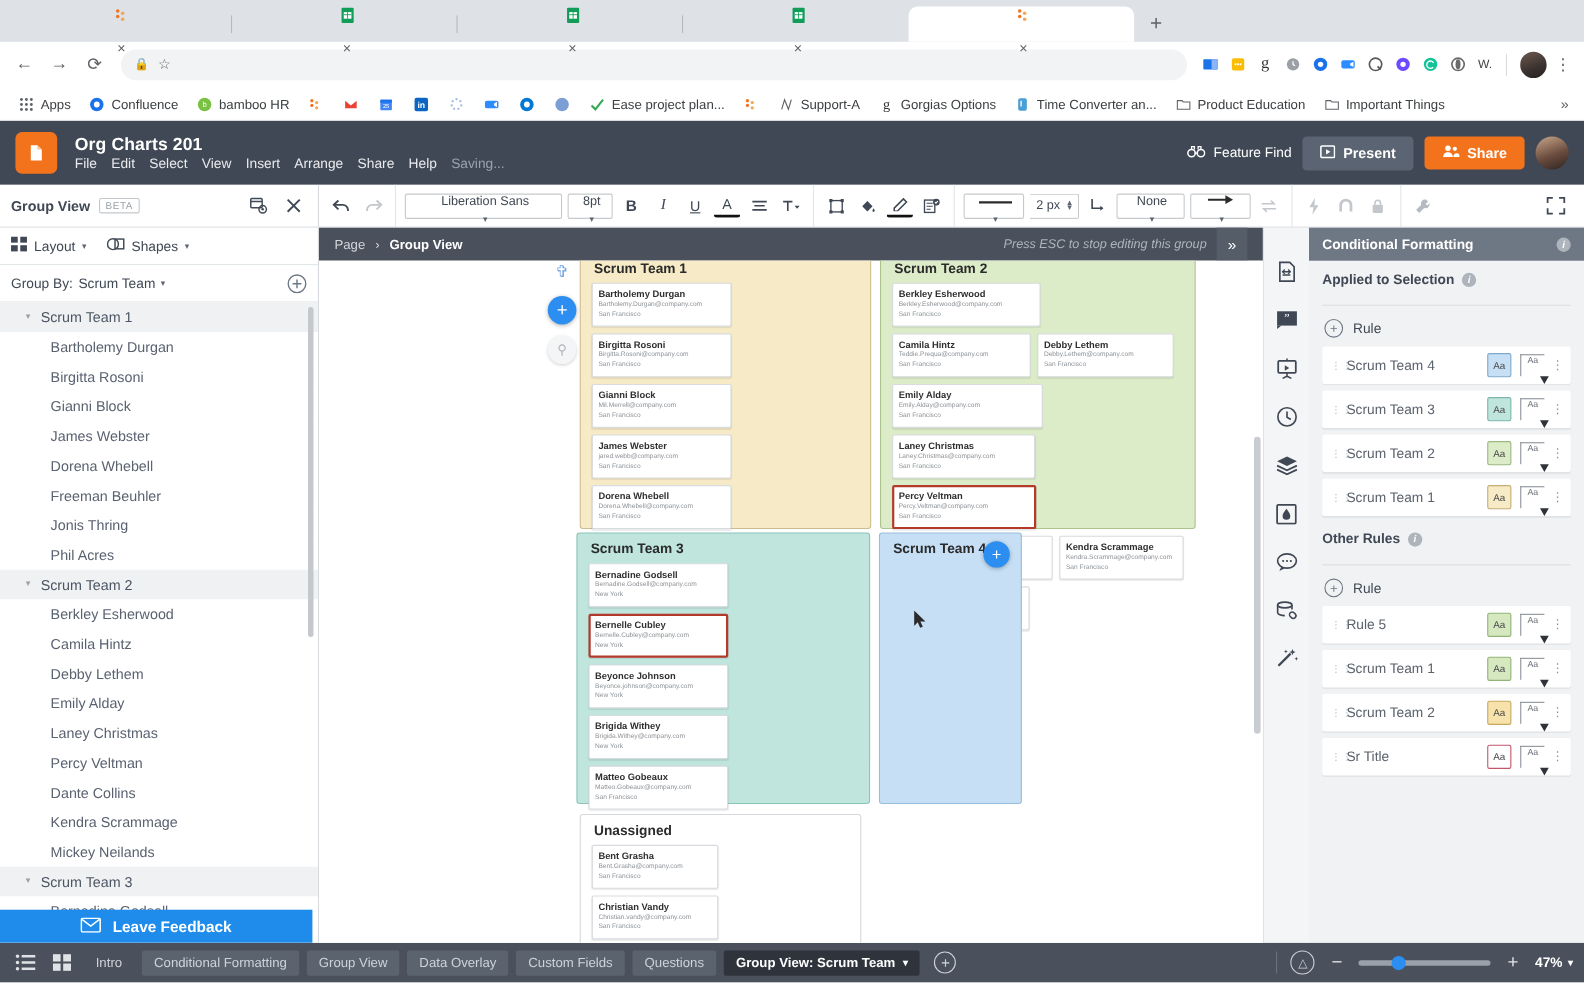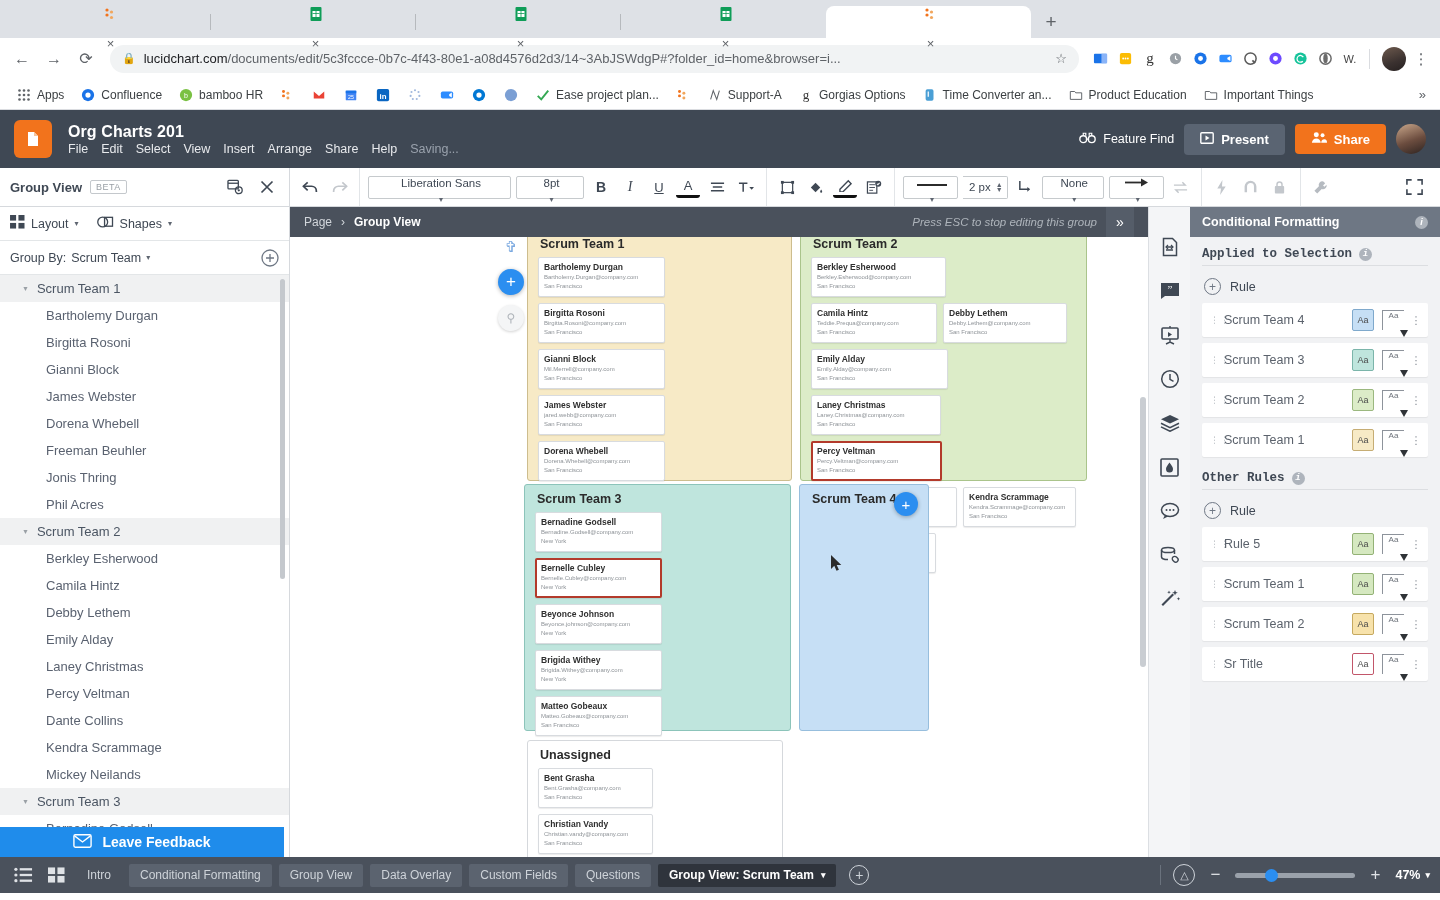--- a/index.html
+++ b/index.html
@@ -126,21 +126,21 @@
   .tb-btn { width: 24px; height: 24px; display: flex; align-items: center;
     justify-content: center; color: #3f4854; font-size: 14px; border-radius: 3px; }
   .tb-btn.dim { color: #c3c7cc; }
   .sel {
     height: 23px; border: 1px solid #c6cacd; border-radius: 2px;
     display: flex; align-items: center; padding: 0 5px 0 8px; gap: 6px;
     font-size: 11.5px; color: #3f4854; background: #fff; flex-direction: column;
   }
   .sel .caret { font-size: 8px; color: #5f6671; }
   .font-sel { width: 143px; justify-content: space-between; }
-  .size-sel { width: 68px; justify-content: space-between; }
+  .size-sel { width: 41px; justify-content: space-between; }
   .none-sel { width: 62px; justify-content: space-between; }
   .line-sel { width: 55px; justify-content: space-between; }
   .arrow-sel { width: 55px; justify-content: space-between; }
   .stroke-w { height: 23px; border: 1px solid #c6cacd; border-left: none;
     border-radius: 0 2px 2px 0; display: flex; align-items: center;
     padding: 0 4px 0 6px; font-size: 11.5px; color: #3f4854; gap: 5px; }
   .spin { display: flex; flex-direction: column; line-height: 5px; font-size: 7px;
     color: #5f6671; }
 
   
@@ -219,22 +219,22 @@
   .right-panel { width: 250px; background: #f1f2f4; display: flex;
     flex-direction: column; }
   .rp-header { height: 30px; background: #6e7784; color: #fff; display: flex;
     align-items: center; padding: 0 12px; font-size: 12.5px; font-weight: bold; }
   .rp-header .info-i { margin-left: auto; }
   .info-i { width: 13px; height: 13px; border-radius: 50%; background: #aeb4bc;
     color: #fff; font-size: 9px; font-weight: bold; display: inline-flex;
     align-items: center; justify-content: center; font-style: italic; }
   .rp-body { padding: 10px 12px 0 12px; }
   .rp-sec-title { font-size: 12.5px; font-weight: bold; color: #3f4854;
-    display: flex; align-items: center; gap: 7px; padding-bottom: 4px;
-    border-bottom: 1px solid #dcdee1; margin-bottom: 8px; font-family: Liberation Mono, monospace; }
+    display: flex; align-items: center; gap: 7px; padding-bottom: 16px;
+    border-bottom: 1px solid #dcdee1; margin-bottom: 8px; }
   .add-rule { display: flex; align-items: center; gap: 9px; font-size: 12.5px;
     color: #3f4854; padding: 4px 0 8px 2px; }
   .plus-circle { width: 17px; height: 17px; border-radius: 50%;
     border: 1.5px solid #6e7784; color: #6e7784; display: flex; align-items: center;
     justify-content: center; font-size: 12px; line-height: 1; }
   .rule-row { height: 34px; background: #fff; border-radius: 2px;
     display: flex; align-items: center; padding: 0 6px 0 8px; gap: 6px;
     margin-bottom: 6px; box-shadow: 0 1px 1px rgba(0,0,0,.06); }
   .drag-dots { width: 8px; color: #b2b7bd; font-size: 9px; line-height: 4px;
     letter-spacing: 1px; }
@@ -337,21 +337,20 @@
   </div>
   <div class="newtab">+</div>
 </div>
 
 <div class="browser-toolbar">
   <div class="navbtn">←</div>
   <div class="navbtn">→</div>
   <div class="navbtn">⟳</div>
   <div class="omnibox">
     <span style="font-size:11px;">🔒</span>
-    <span class="omni-url"><b>lucidchart.com</b><span>/documents/edit/5c3fccce-0b7c-4f43-80e1-a08d4576d2d3/14~3AbJSWdgP#?folder_id=home&amp;browser=i...</span></span>
     <span style="font-size:13px;">☆</span>
   </div>
   <div class="ext-row">
     <div class="ext">
         <svg width="15" height="15" viewBox="0 0 16 16">
           <rect x="1" y="3" width="14" height="10" rx="1" fill="#1a73e8"></rect>
           <rect x="9" y="3" width="6" height="10" fill="#8ab4f8"></rect>
         </svg>
       </div>
     <div class="ext">

